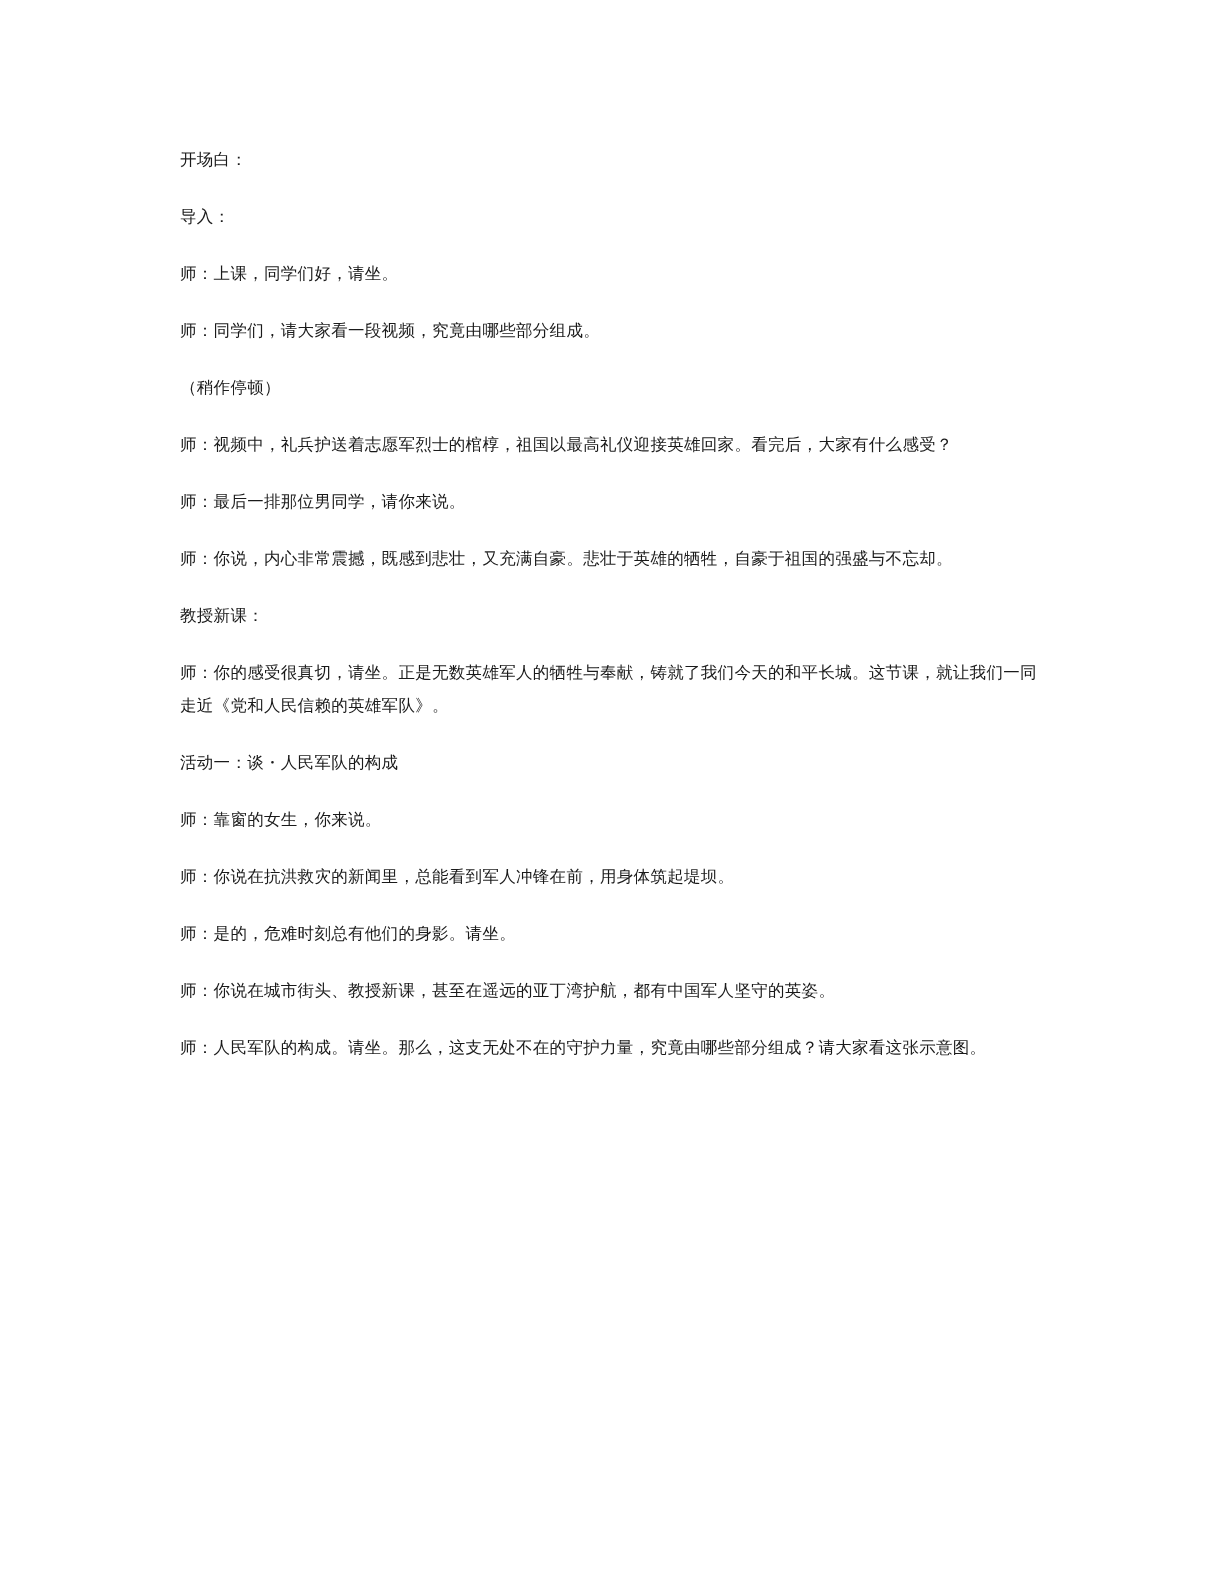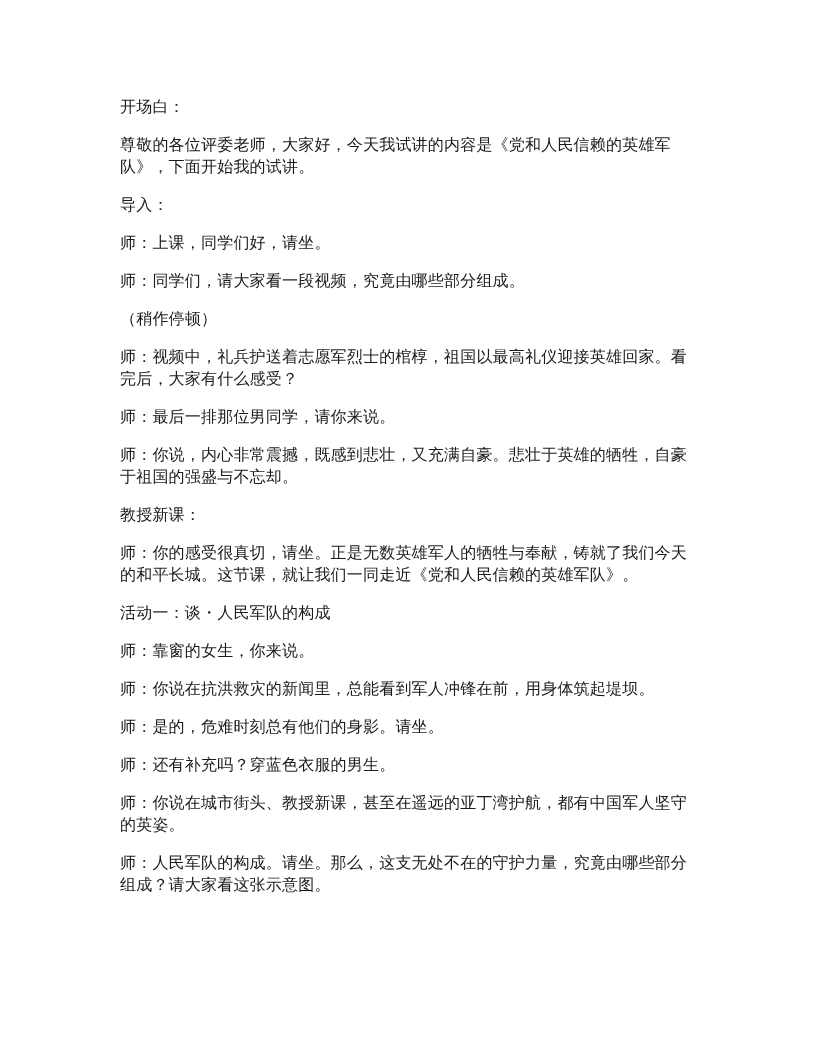--- a/index.html
+++ b/index.html
@@ -1,35 +1,33 @@
 <!DOCTYPE html>
 <html><head>
 <meta charset="utf-8">
 <style>
   html, body { margin:0; padding:0; background:#ffffff; }
   body { width:816px; height:1056px; position:relative; overflow:hidden;
          font-family: "DejaVu Serif", "Liberation Serif", serif; color:#1a1a1a; }
   .page { position:absolute; left:120px; top:96px; width:578px; }
-  .para { font-size:16px; line-height:22px; margin:0 0 16px 0; letter-spacing:0.2px; }
+  .para { font-size:11px; line-height:22px; margin:0 0 16px 0; letter-spacing:0.2px; }
 </style>
 </head>
 <body>
 
 <div class="page">
   <p class="para">开场白：</p>
-  <p class="para">尊敬的各位评委老师，大家好，今天我试讲的内容是《党和人民信赖的英雄军队》，下面开始我的试讲。</p>
   <p class="para">导入：</p>
   <p class="para">师：上课，同学们好，请坐。</p>
   <p class="para">师：同学们，请大家看一段视频，究竟由哪些部分组成。</p>
   <p class="para">（稍作停顿）</p>
   <p class="para">师：视频中，礼兵护送着志愿军烈士的棺椁，祖国以最高礼仪迎接英雄回家。看完后，大家有什么感受？</p>
   <p class="para">师：最后一排那位男同学，请你来说。</p>
   <p class="para">师：你说，内心非常震撼，既感到悲壮，又充满自豪。悲壮于英雄的牺牲，自豪于祖国的强盛与不忘却。</p>
   <p class="para">教授新课：</p>
   <p class="para">师：你的感受很真切，请坐。正是无数英雄军人的牺牲与奉献，铸就了我们今天的和平长城。这节课，就让我们一同走近《党和人民信赖的英雄军队》。</p>
   <p class="para">活动一：谈・人民军队的构成</p>
   <p class="para">师：靠窗的女生，你来说。</p>
   <p class="para">师：你说在抗洪救灾的新闻里，总能看到军人冲锋在前，用身体筑起堤坝。</p>
   <p class="para">师：是的，危难时刻总有他们的身影。请坐。</p>
-  <p class="para">师：还有补充吗？穿蓝色衣服的男生。</p>
   <p class="para">师：你说在城市街头、教授新课，甚至在遥远的亚丁湾护航，都有中国军人坚守的英姿。</p>
   <p class="para">师：人民军队的构成。请坐。那么，这支无处不在的守护力量，究竟由哪些部分组成？请大家看这张示意图。</p>
 </div>
 
 </body></html>

